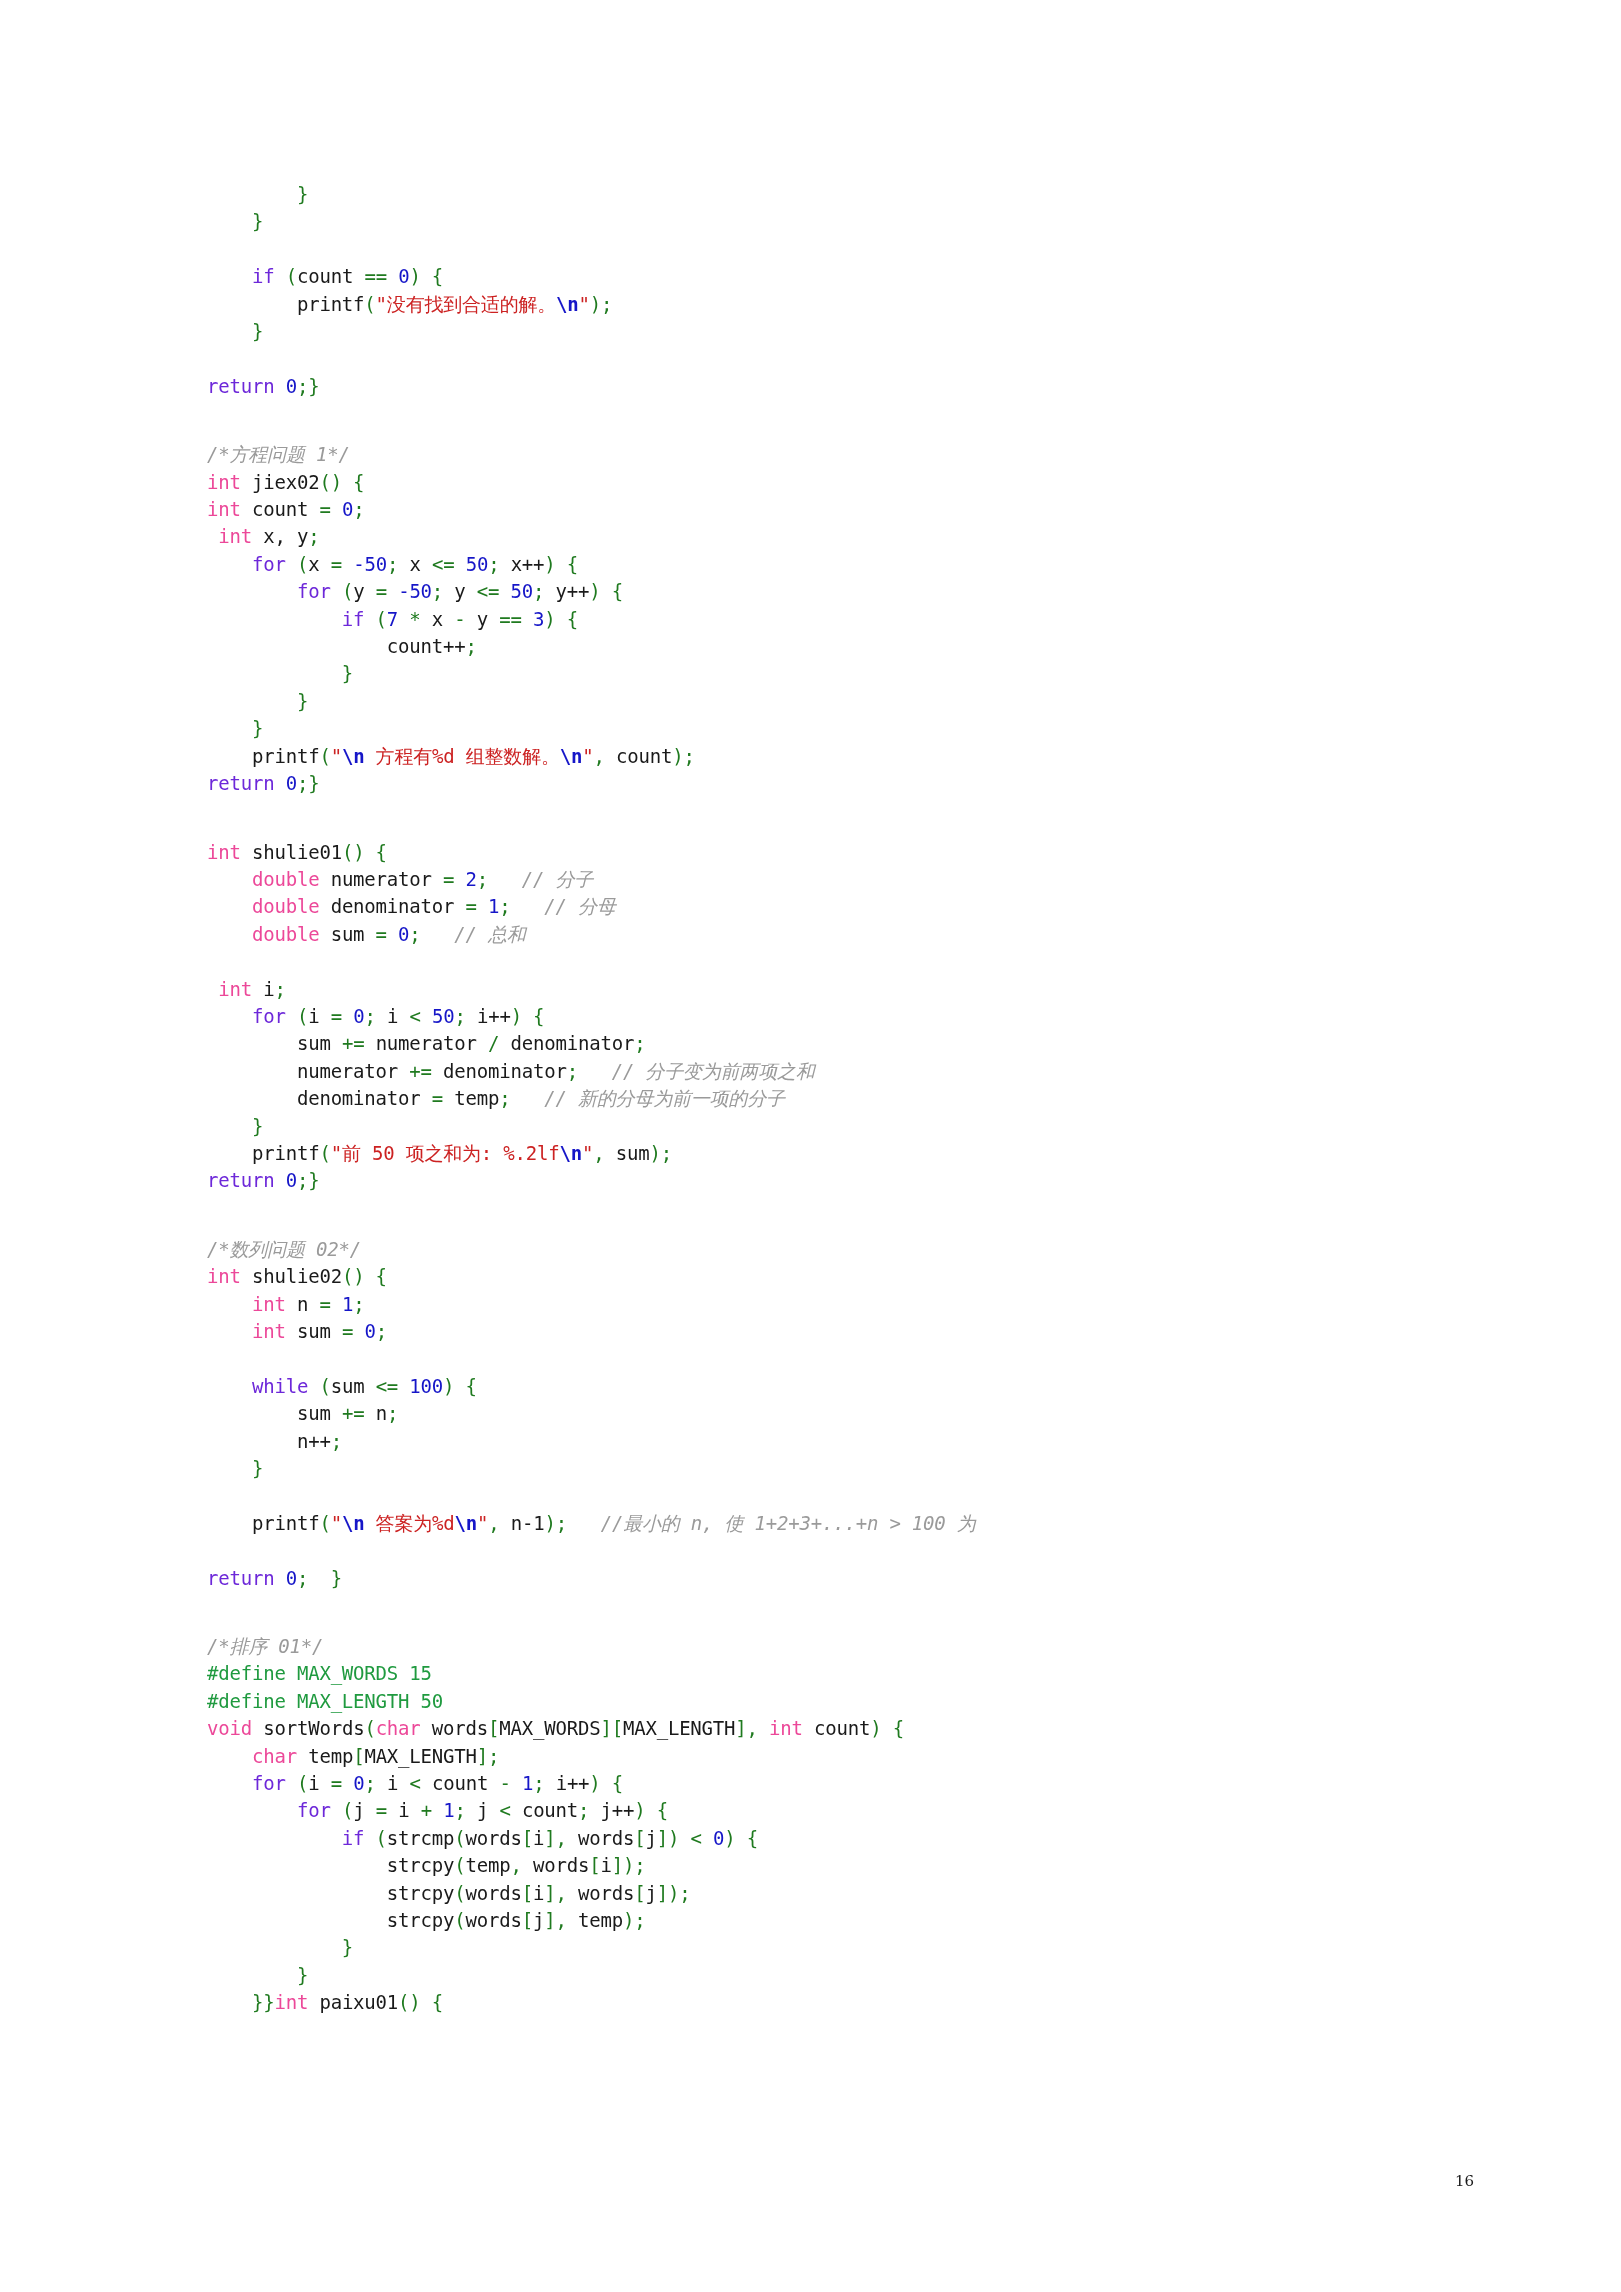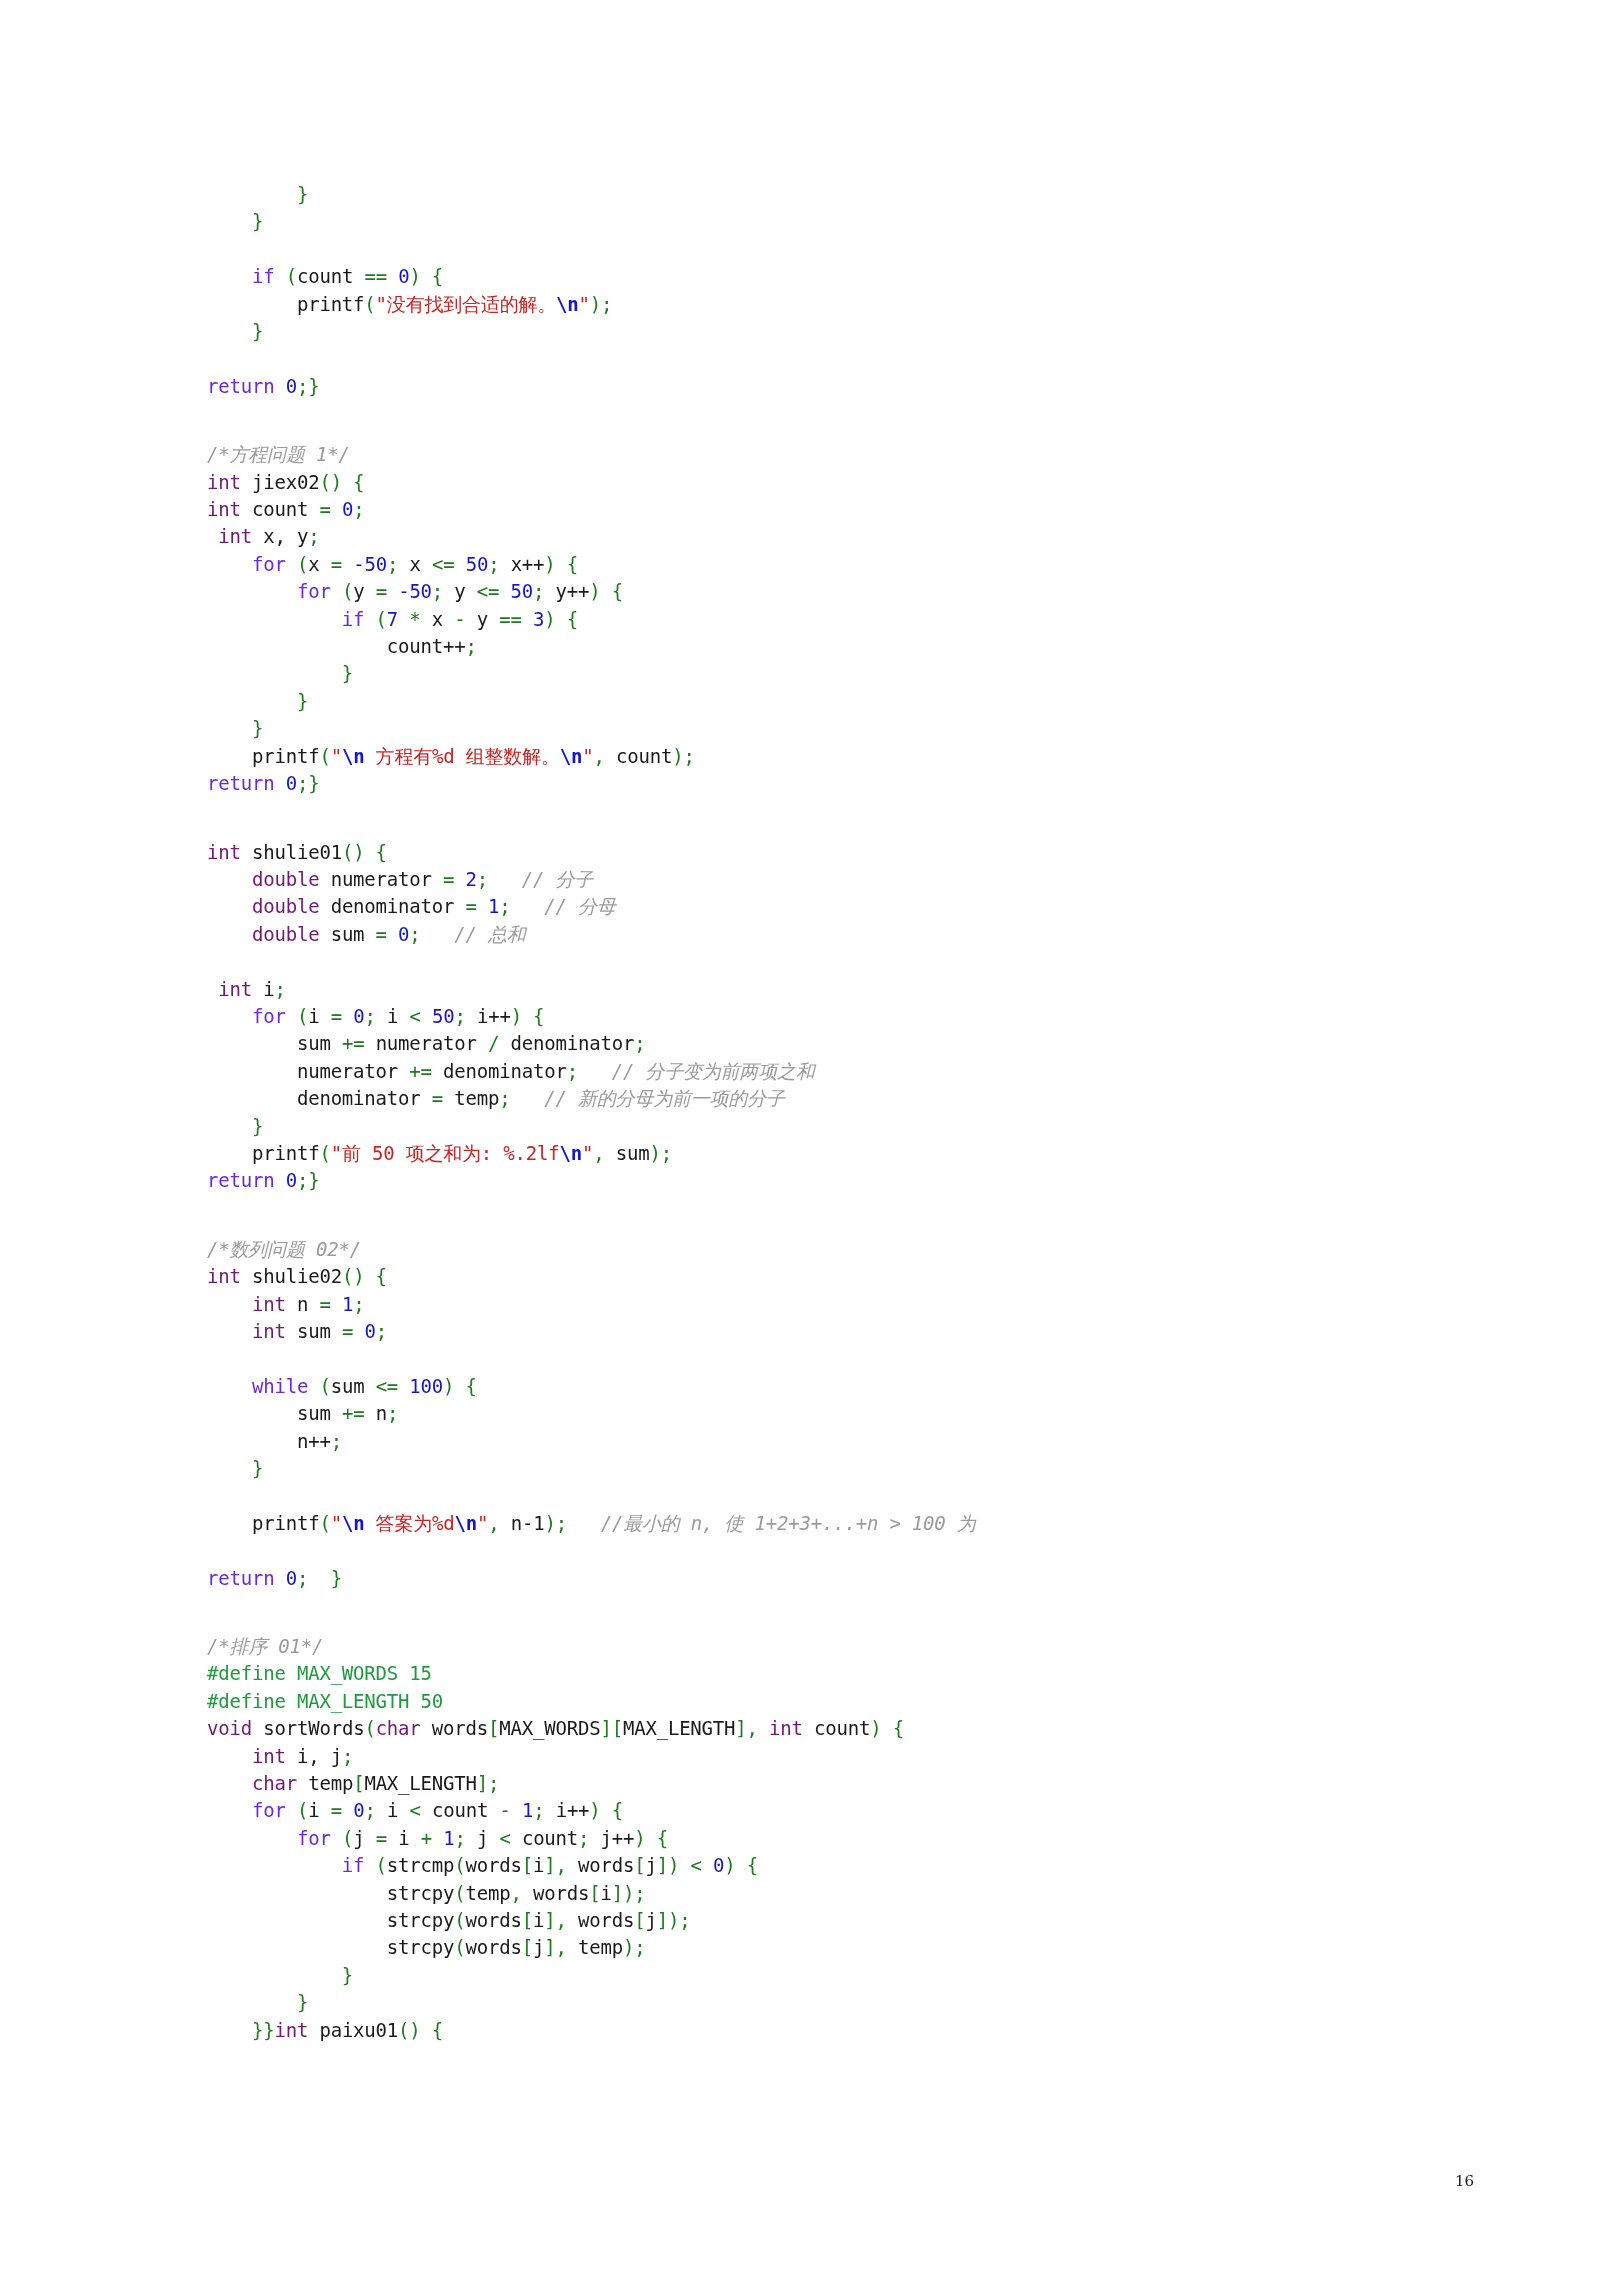--- a/index.html
+++ b/index.html
@@ -28,21 +28,21 @@
     line-height: 27.4px;
     white-space: pre;
     color: #1a1a1a;
     letter-spacing: -0.2px;
   }
   .gap-md { height: 27.4px; }
   .gap-lg { height: 41px; }
 
   
   .kw      { color: #6d28d9; }   
-  .type    { color: #701a75; text-align: right; }   
+  .type    { color: #ec4899; text-align: right; }   
   .num     { color: #1616c8; }   
   .str     { color: #cc2222; }   
   .esc     { color: #1616c8; font-weight: bold; }  
   .punct   { color: #1f7a1f; }   
   .op      { color: #1f7a1f; }   
   .com     { color: #9a9a9a; font-style: italic; }  
   .pre     { color: #1f9a3f; }   
   .id      { color: #1a1a1a; }
   .quote   { color: #cc2222; }
 
@@ -130,21 +130,20 @@
     <div class="gap-md"></div>
 
     <div class="line"><span class="kw">return</span> <span class="num">0</span><span class="punct">;</span>  <span class="punct">}</span></div>
 
     <div class="gap-lg"></div>
 
     <div class="line"><span class="com">/*排序 01*/</span></div>
     <div class="line"><span class="pre">#define MAX_WORDS 15</span></div>
     <div class="line"><span class="pre">#define MAX_LENGTH 50</span></div>
     <div class="line"><span class="type">void</span> <span class="id">sortWords</span><span class="punct">(</span><span class="type">char</span> <span class="id">words</span><span class="punct">[</span><span class="id">MAX_WORDS</span><span class="punct">][</span><span class="id">MAX_LENGTH</span><span class="punct">],</span> <span class="type">int</span> <span class="id">count</span><span class="punct">) {</span></div>
-    <div class="line"><span class="type">    int</span> <span class="id">i, j</span><span class="punct">;</span></div>
     <div class="line"><span class="type">    char</span> <span class="id">temp</span><span class="punct">[</span><span class="id">MAX_LENGTH</span><span class="punct">];</span></div>
     <div class="line"><span class="kw">    for</span> <span class="punct">(</span><span class="id">i</span> <span class="op">=</span> <span class="num">0</span><span class="punct">;</span> <span class="id">i</span> <span class="op">&lt;</span> <span class="id">count</span> <span class="op">-</span> <span class="num">1</span><span class="punct">;</span> <span class="id">i++</span><span class="punct">) {</span></div>
     <div class="line"><span class="kw">        for</span> <span class="punct">(</span><span class="id">j</span> <span class="op">=</span> <span class="id">i</span> <span class="op">+</span> <span class="num">1</span><span class="punct">;</span> <span class="id">j</span> <span class="op">&lt;</span> <span class="id">count</span><span class="punct">;</span> <span class="id">j++</span><span class="punct">) {</span></div>
     <div class="line"><span class="kw">            if</span> <span class="punct">(</span><span class="id">strcmp</span><span class="punct">(</span><span class="id">words</span><span class="punct">[</span><span class="id">i</span><span class="punct">],</span> <span class="id">words</span><span class="punct">[</span><span class="id">j</span><span class="punct">])</span> <span class="op">&lt;</span> <span class="num">0</span><span class="punct">) {</span></div>
     <div class="line"><span class="id">                strcpy</span><span class="punct">(</span><span class="id">temp</span><span class="punct">,</span> <span class="id">words</span><span class="punct">[</span><span class="id">i</span><span class="punct">]);</span></div>
     <div class="line"><span class="id">                strcpy</span><span class="punct">(</span><span class="id">words</span><span class="punct">[</span><span class="id">i</span><span class="punct">],</span> <span class="id">words</span><span class="punct">[</span><span class="id">j</span><span class="punct">]);</span></div>
     <div class="line"><span class="id">                strcpy</span><span class="punct">(</span><span class="id">words</span><span class="punct">[</span><span class="id">j</span><span class="punct">],</span> <span class="id">temp</span><span class="punct">);</span></div>
     <div class="line"><span class="punct">            }</span></div>
     <div class="line"><span class="punct">        }</span></div>
     <div class="line"><span class="punct">    }}</span><span class="type">int</span> <span class="id">paixu01</span><span class="punct">() {</span></div>

